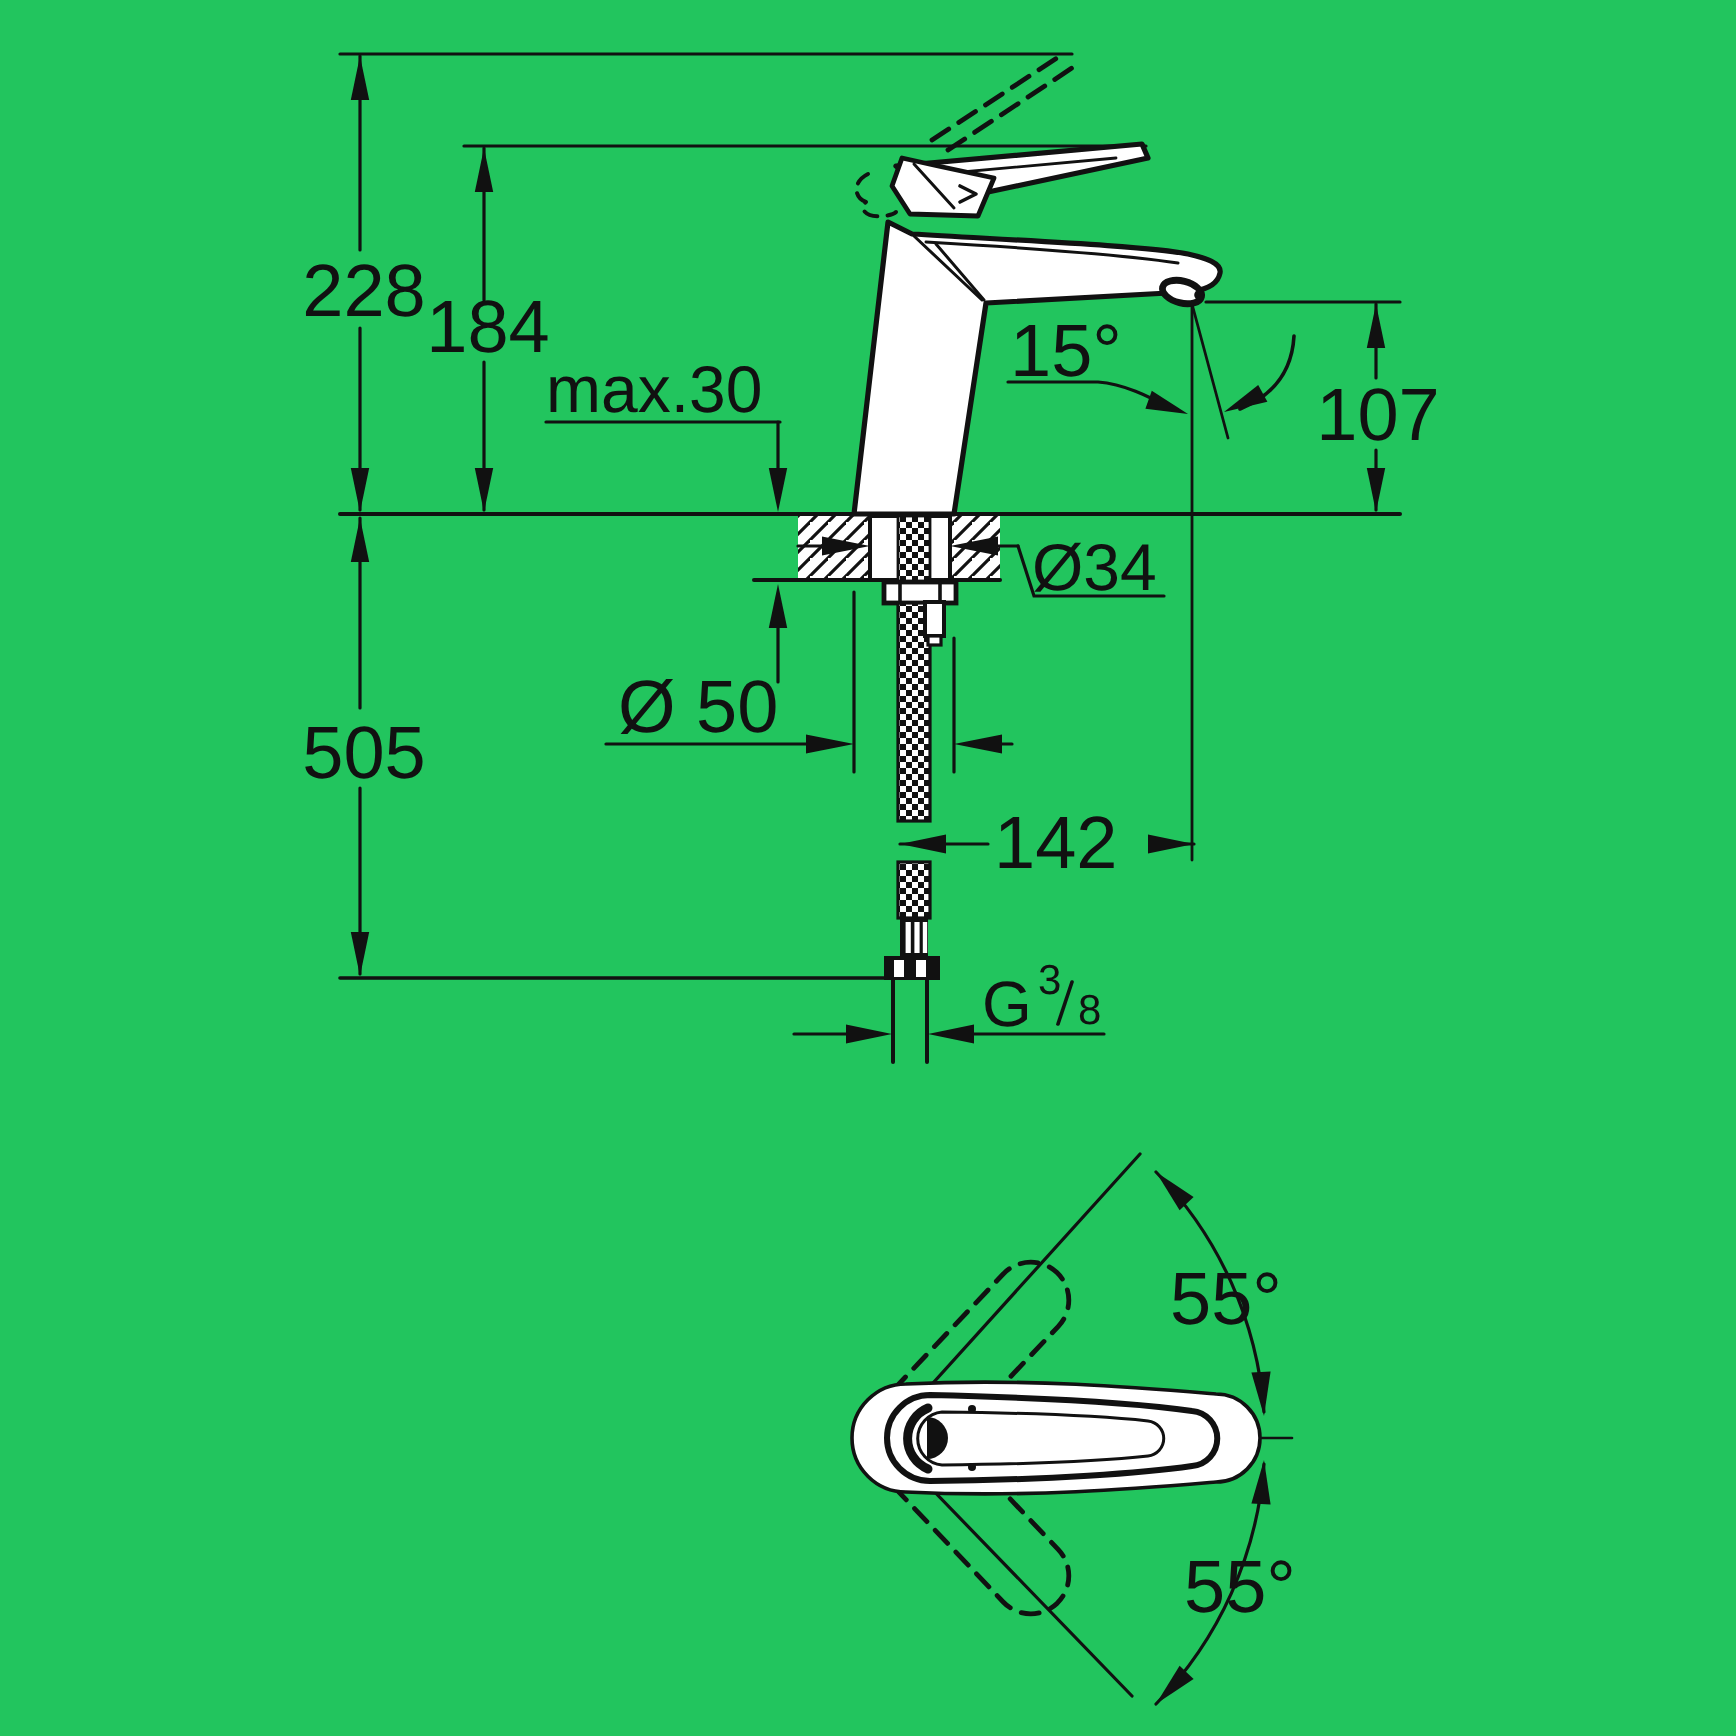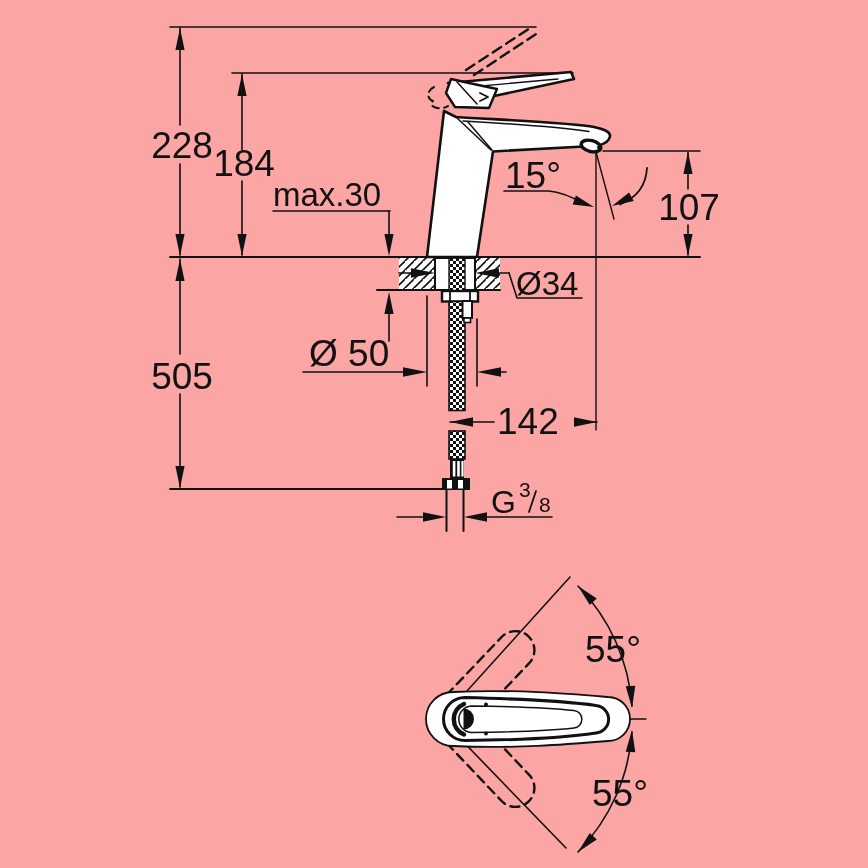--- a/index.html
+++ b/index.html
@@ -1,16 +1,16 @@
 <!DOCTYPE html>
 <html><head>
 <meta charset="utf-8">
 <style>
   html,body{margin:0;padding:0;background:#ffffff;}
-  .stage{position:relative;width:868px;height:868px;background:#fca5a5;overflow:hidden;
+  .stage{position:relative;width:868px;height:868px;background:#22c55e;overflow:hidden;
          font-family:"Liberation Sans", sans-serif;}
   svg text{fill:#111;font-family:"Liberation Sans", sans-serif;}
   .dimtxt{font-size:37px;}
   .dimtxt-mid{font-size:37px;text-anchor:middle;}
   .smalltxt{font-size:33px;}
   .gtxt{font-size:32px;}
   .fractxt{font-size:21px;}
 </style>
 </head>
 <body>

